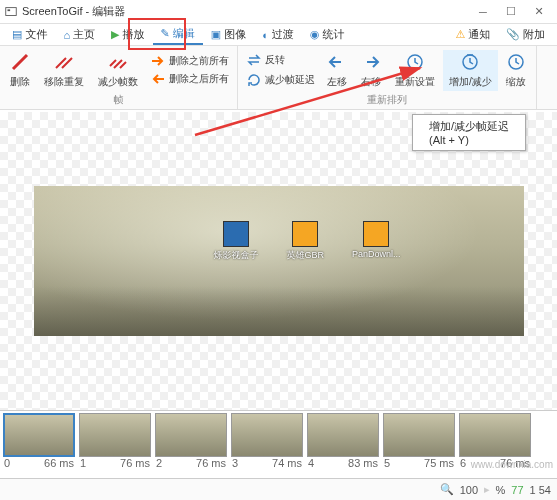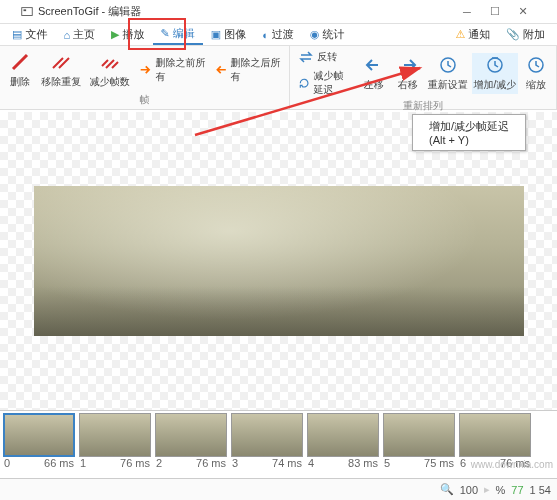--- a/index.html
+++ b/index.html
@@ -1,17 +1,17 @@
 <!DOCTYPE html>
 <html><head>
 <meta charset="utf-8">
 <style>
 *{margin:0;padding:0;box-sizing:border-box;font-family:"Microsoft YaHei",sans-serif;font-size:11px}
 body{width:557px;height:500px;background:#fff;overflow:hidden;position:relative}
-.titlebar{height:24px;display:flex;align-items:center;padding:0 20px;border-bottom:1px solid #e0e0e0}
+.titlebar{height:24px;display:flex;align-items:center;padding:0 4px;border-bottom:1px solid #e0e0e0}
 .titlebar .icon{width:14px;height:14px;margin-right:4px}
 .titlebar .title{flex:1;color:#333}
 .titlebar .winbtn{width:28px;height:20px;display:flex;align-items:center;justify-content:center;color:#666}
 .menubar{height:22px;display:flex;align-items:center;padding:0 4px;border-bottom:1px solid #e0e0e0;position:relative}
 .menuitem{padding:2px 8px;display:flex;align-items:center;gap:3px;color:#333;cursor:pointer}
 .menuitem.active{border-bottom:2px solid #3b82c4;color:#3b82c4}
 .menuitem .mi{color:#3b82c4}
 .menubar .right{margin-left:auto;display:flex}
 .highlight-box{position:absolute;left:128px;top:-6px;width:58px;height:32px;border:2px solid #e53935;z-index:5}
 .ribbon{height:64px;display:flex;border-bottom:1px solid #ddd;background:#fafafa}
@@ -123,21 +123,21 @@
           <span class="tx">移除重复</span>
         </div>
       <div class="rbtn">
           <span class="ic">
             <svg viewBox="0 0 20 20">
               <path d="M2 14L8 8M6 16L14 8M12 16L18 10" stroke="#d32f2f" stroke-width="2"></path>
             </svg>
           </span>
           <span class="tx">减少帧数</span>
         </div>
-      <div style="display:flex;flex-direction:row;gap:0">
+      <div style="display:flex;flex-direction:column;gap:0">
         <div class="rbtns">
             <span class="ic">
               <svg viewBox="0 0 16 16">
                 <path d="M2 8h10M8 4l4 4-4 4" stroke="#ff6f00" stroke-width="2" fill="none"></path>
               </svg>
             </span>
             <span class="tx">删除之前所有</span>
           </div>
         <div class="rbtns">
             <span class="ic">
@@ -229,20 +229,34 @@
   <defs>
       <marker id="ah" markerWidth="10" markerHeight="10" refX="8" refY="3" orient="auto">
         <path d="M0,0 L9,3 L0,6 Z" fill="#e53935"></path>
       </marker>
     </defs>
   <line x1="5" y1="75" x2="230" y2="8" stroke="#e53935" stroke-width="2.5" marker-end="url(#ah)"></line>
 </svg>
 
 <div class="canvas">
   <div class="frame-img">
+    <div class="desk-icons">
+      <div class="di">
+          <div class="sq b"></div>
+          <span class="txt">烁影视盒子</span>
+        </div>
+      <div class="di">
+          <div class="sq"></div>
+          <span class="txt">英雄GBR</span>
+        </div>
+      <div class="di">
+          <div class="sq"></div>
+          <span class="txt">PanDownl...</span>
+        </div>
+    </div>
     <div class="buildings"></div>
   </div>
 </div>
 
 <div class="timeline" id="timeline">
     <div class="thumb sel">
       <div class="tim"></div>
       <div class="meta">
         <span>0</span>
         <span>66 ms</span>

